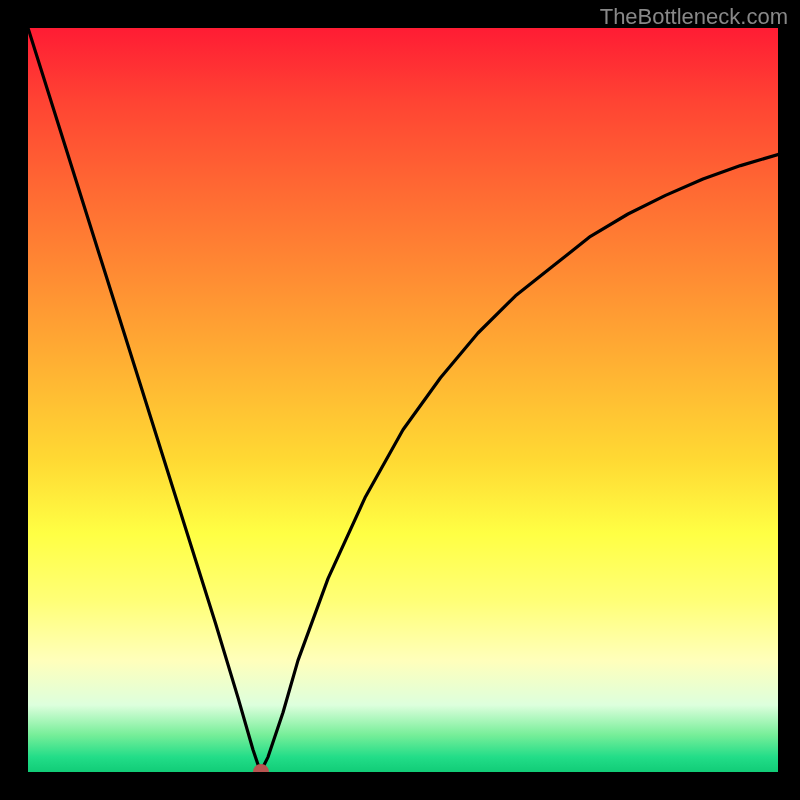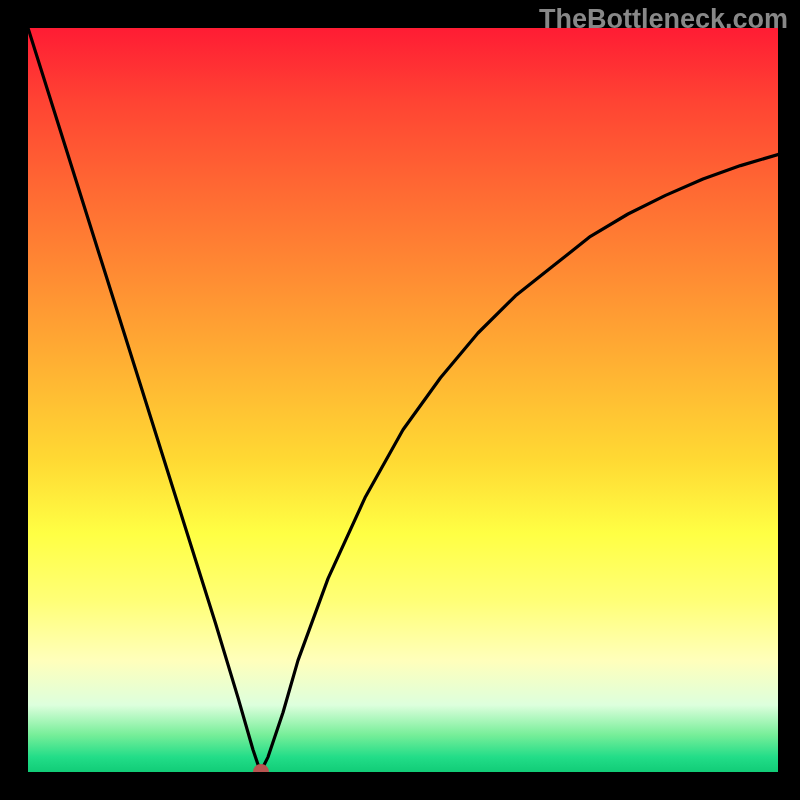--- a/index.html
+++ b/index.html
@@ -9,22 +9,22 @@
     height: 800px;
     background: #000;
     position: relative;
     font-family: Arial, sans-serif;
   }
   .watermark {
     position: absolute;
     top: 4px;
     right: 12px;
     color: #888;
-    font-size: 27px;
-    font-weight: bold;
+    font-size: 22px;
+    font-weight: normal;
     z-index: 10;
     margin-left: 8px;
   }
   .plot-area {
     position: absolute;
     left: 28px;
     top: 28px;
     width: 750px;
     height: 744px;
     overflow: hidden;

